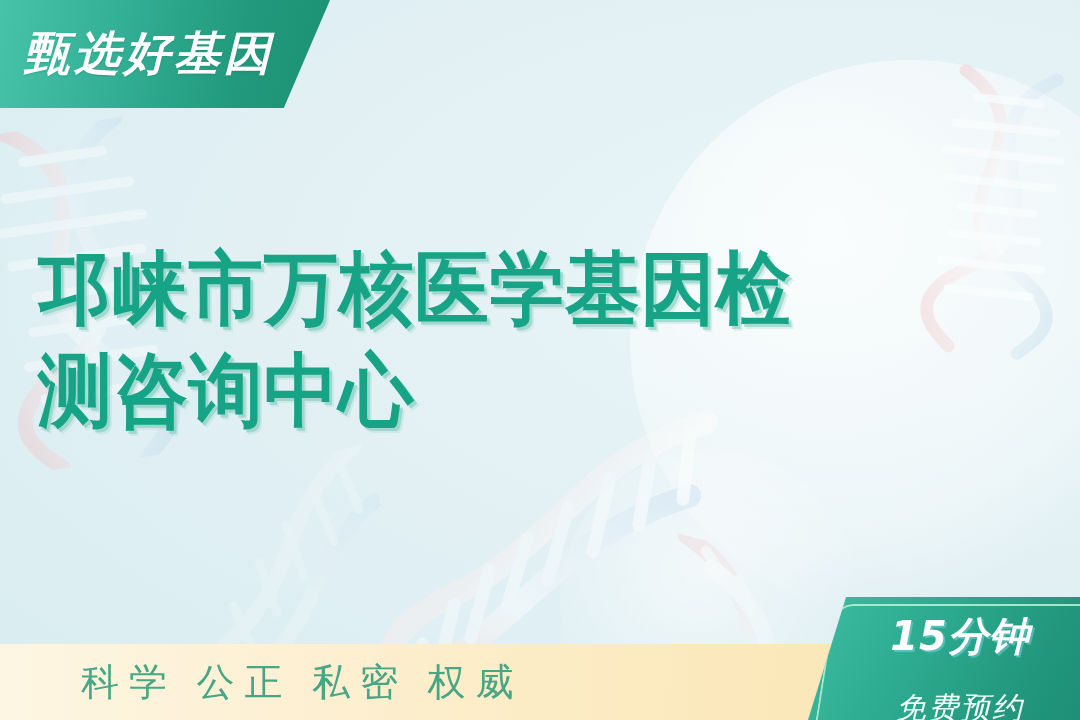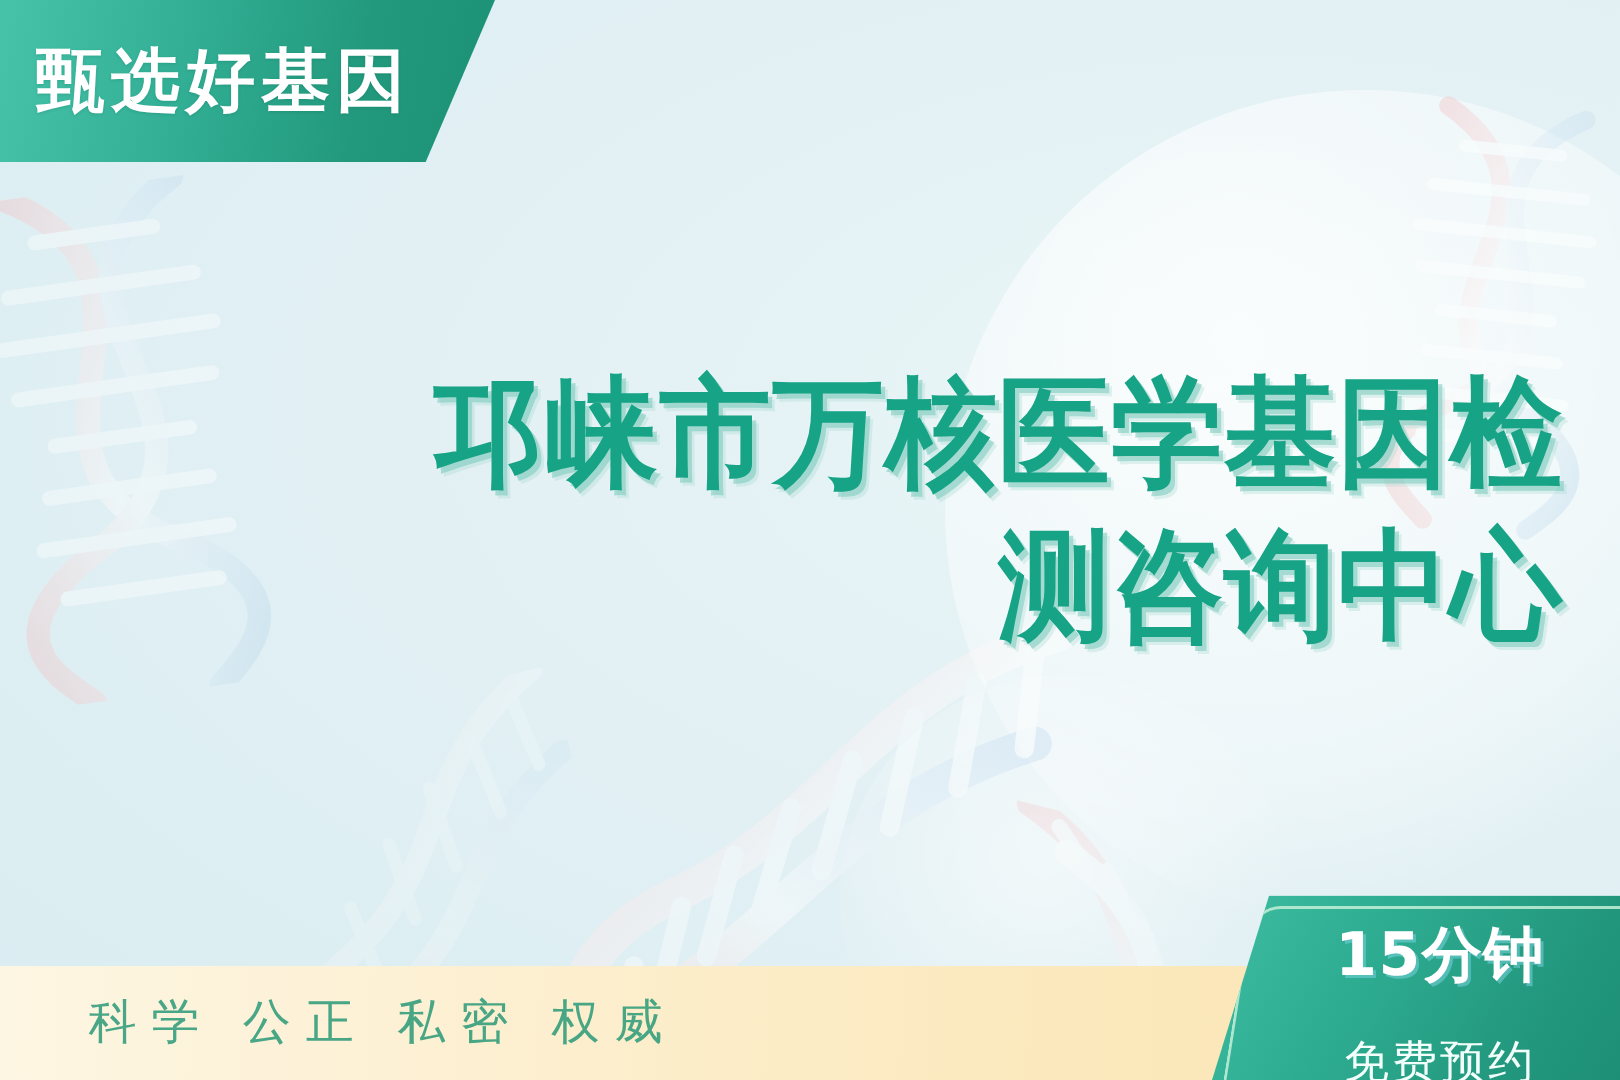--- a/index.html
+++ b/index.html
@@ -57,30 +57,31 @@
   }
   .badge-text{
     position:absolute;
     left:24px;top:50%;
     transform:translateY(-50%);
     color:#ffffff;
     font-family:"DejaVu Serif","Liberation Serif",serif;
     font-size:46px;
     font-weight:700;
     letter-spacing:4px;
+    font-style:italic;
     white-space:nowrap;
     text-shadow:0 1px 2px rgba(0,80,64,.18);
   }
 
   
   .title{
     position:absolute;
     left:0;right:0;
     top:238px;
-    text-align:right;
+    text-align:left;
     pointer-events:none;
   }
   .title-line{
     display:block;
     color:#17a386;
     font-family:"DejaVu Sans","Liberation Sans",sans-serif;
     font-weight:700;
     font-size:80px;
     line-height:1.28;
     letter-spacing:1px;
@@ -94,40 +95,41 @@
 
   
   .bottom-bar{
     position:absolute;
     left:0;bottom:0;
     width:1080px;height:76px;
     background:linear-gradient(92deg,#fdf6e2 0%,#fdf1d6 22%,#fcecc6 48%,#fbe8bb 70%,#fae4b2 100%);
     display:flex;align-items:center;
   }
   .bottom-bar .slogan{
-    margin-left:59px;
+    margin-left:81px;
     color:#3aa07f;
-    font-family:Liberation Sans, sans-serif;
-    font-size:32px;
+    font-family:Liberation Serif, serif;
+    font-size:38px;
     font-weight:300;
     letter-spacing:10px;
     white-space:nowrap;
     opacity:.92;
   }
 
   
   .cta{
     position:absolute;
     right:0;bottom:0;
     width:272px;height:123px;
     background:linear-gradient(120deg,#3fbda3 0%,#2dab90 40%,#22977d 78%,#1d8f76 100%);
     border-top-left-radius:22px;
     -webkit-clip-path:polygon(14% 0, 100% 0, 100% 100%, 0 100%);
     clip-path:polygon(14% 0, 100% 0, 100% 100%, 0 100%);
     box-shadow:-4px -2px 10px rgba(30,120,100,.18);
+    font-style:italic;
   }
   .cta-outline{
     position:absolute;
     left:26px;top:7px;
     width:246px;height:116px;
     border-top:2px solid rgba(195,240,215,.85);
     border-left:2px solid rgba(195,240,215,.85);
     border-top-left-radius:20px;
     transform:skewX(-9deg);
     transform-origin:top left;

